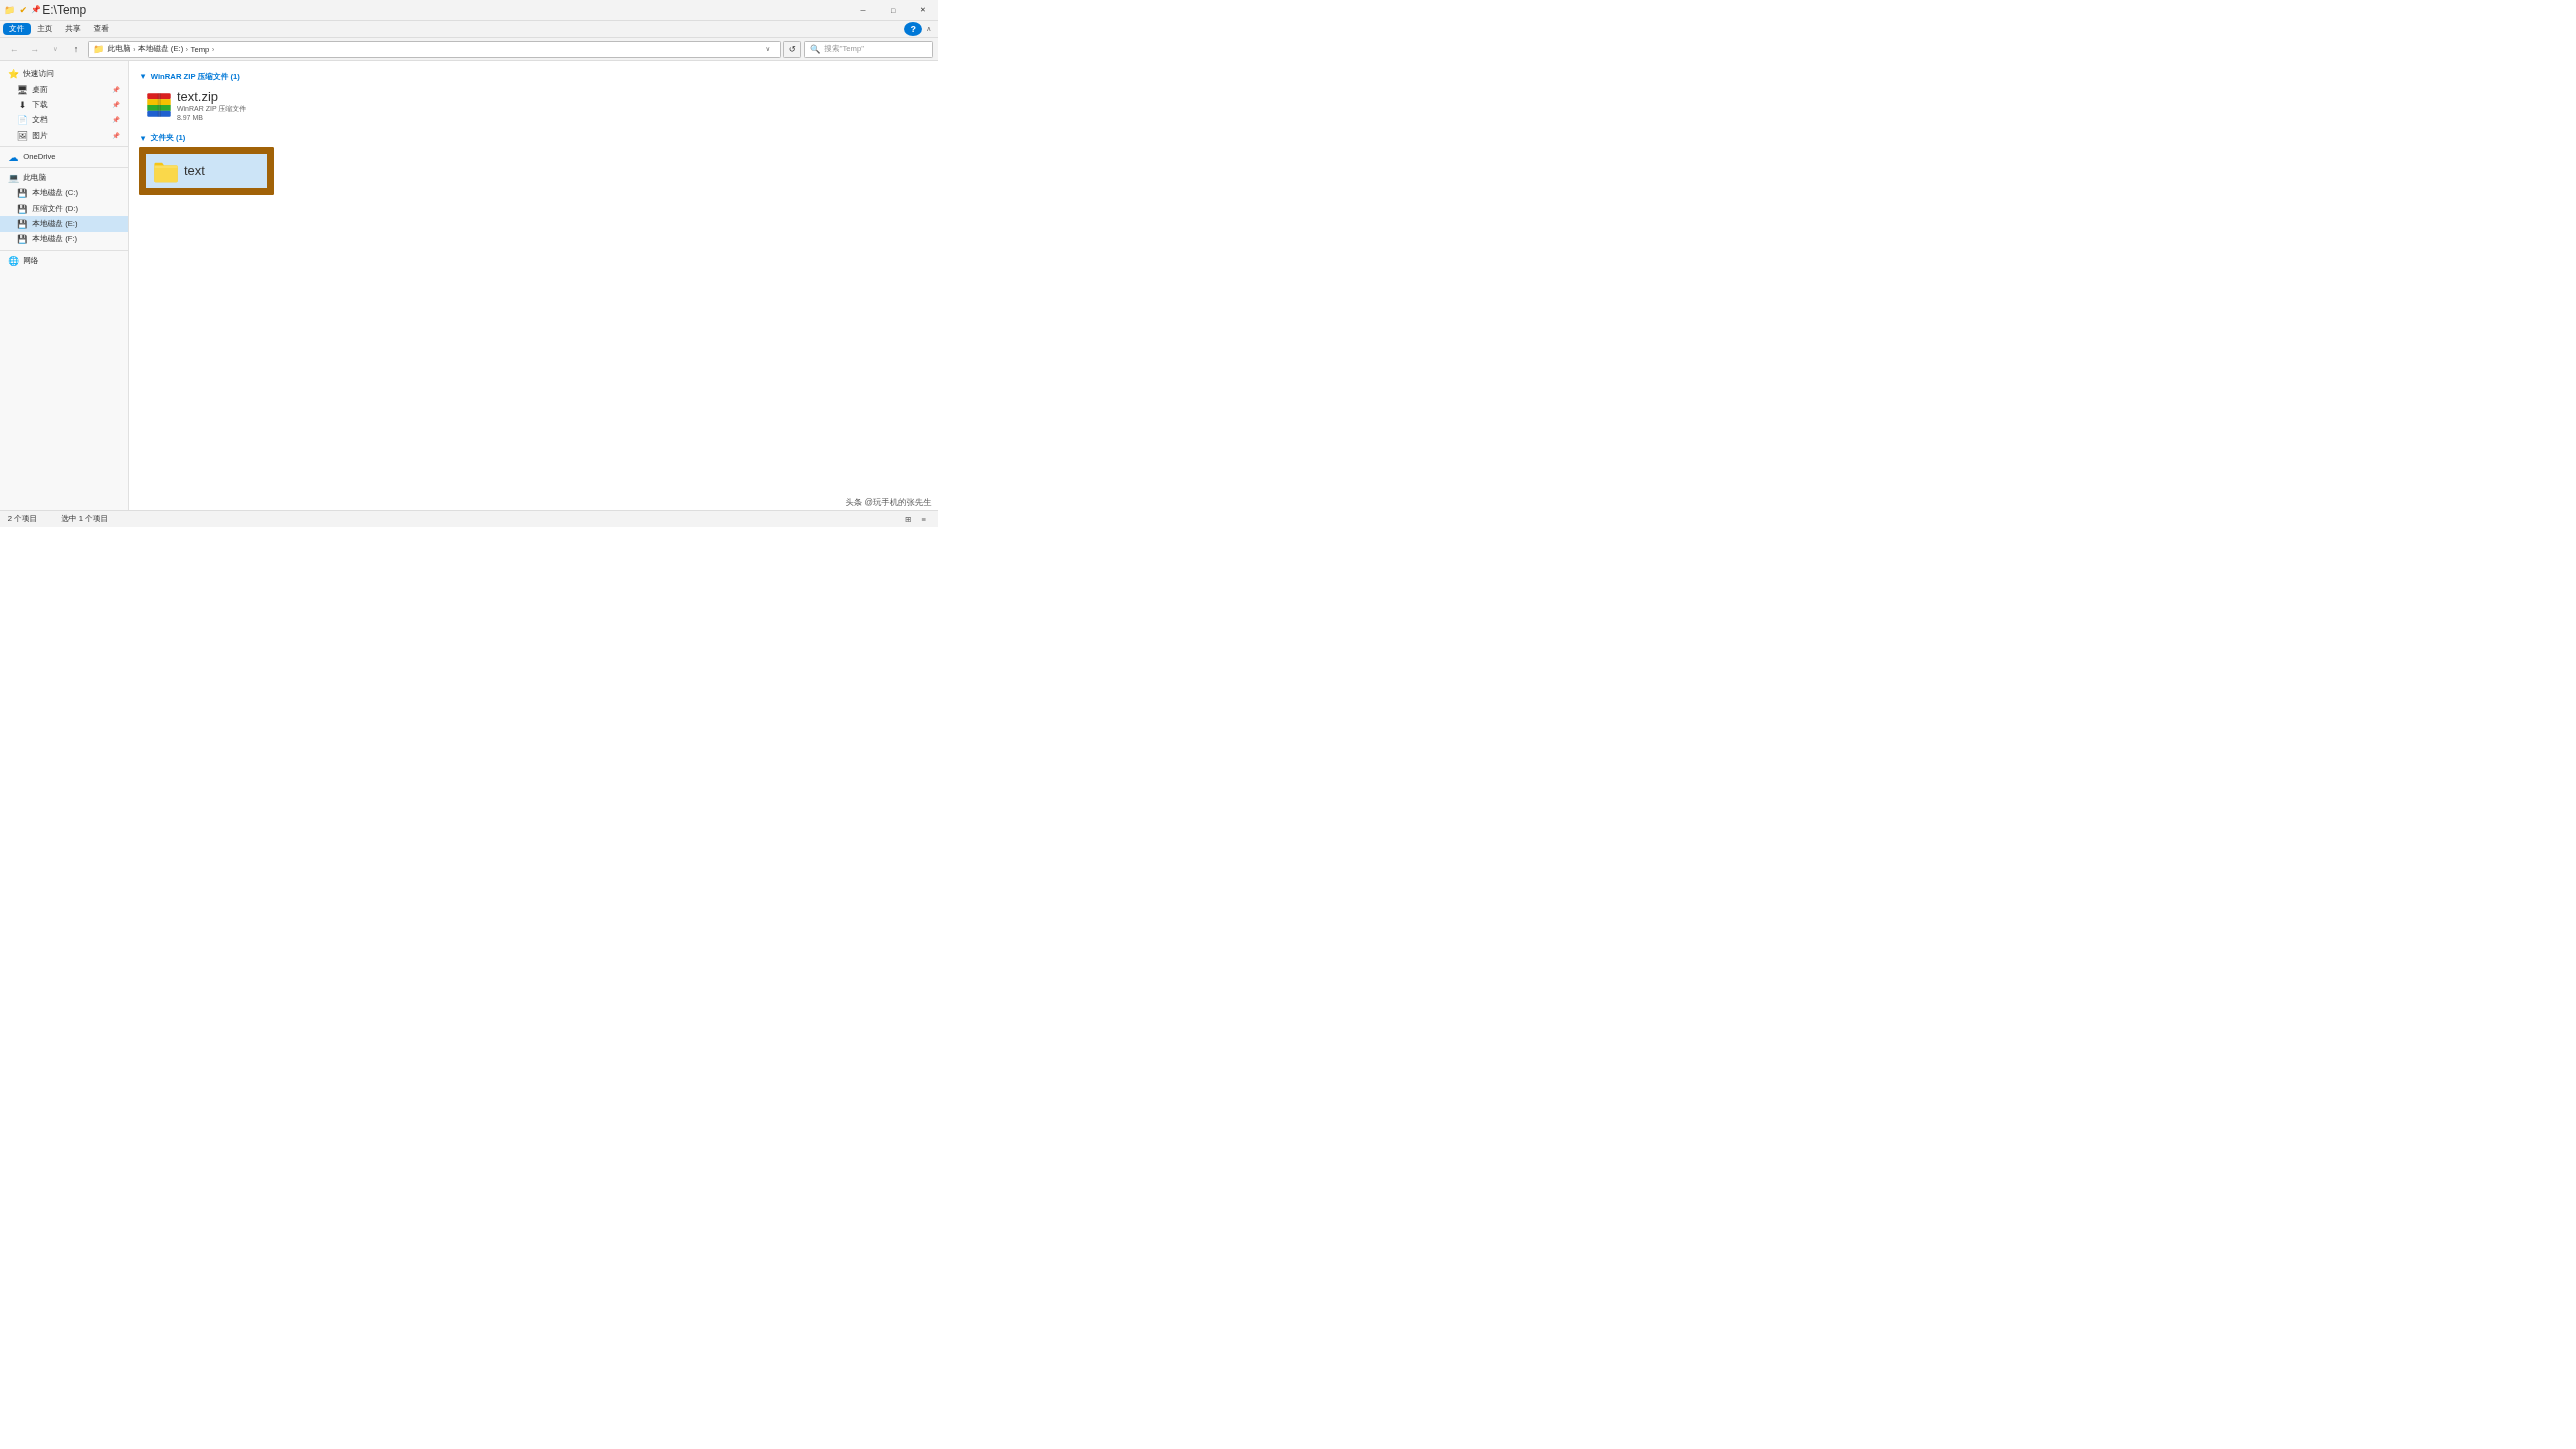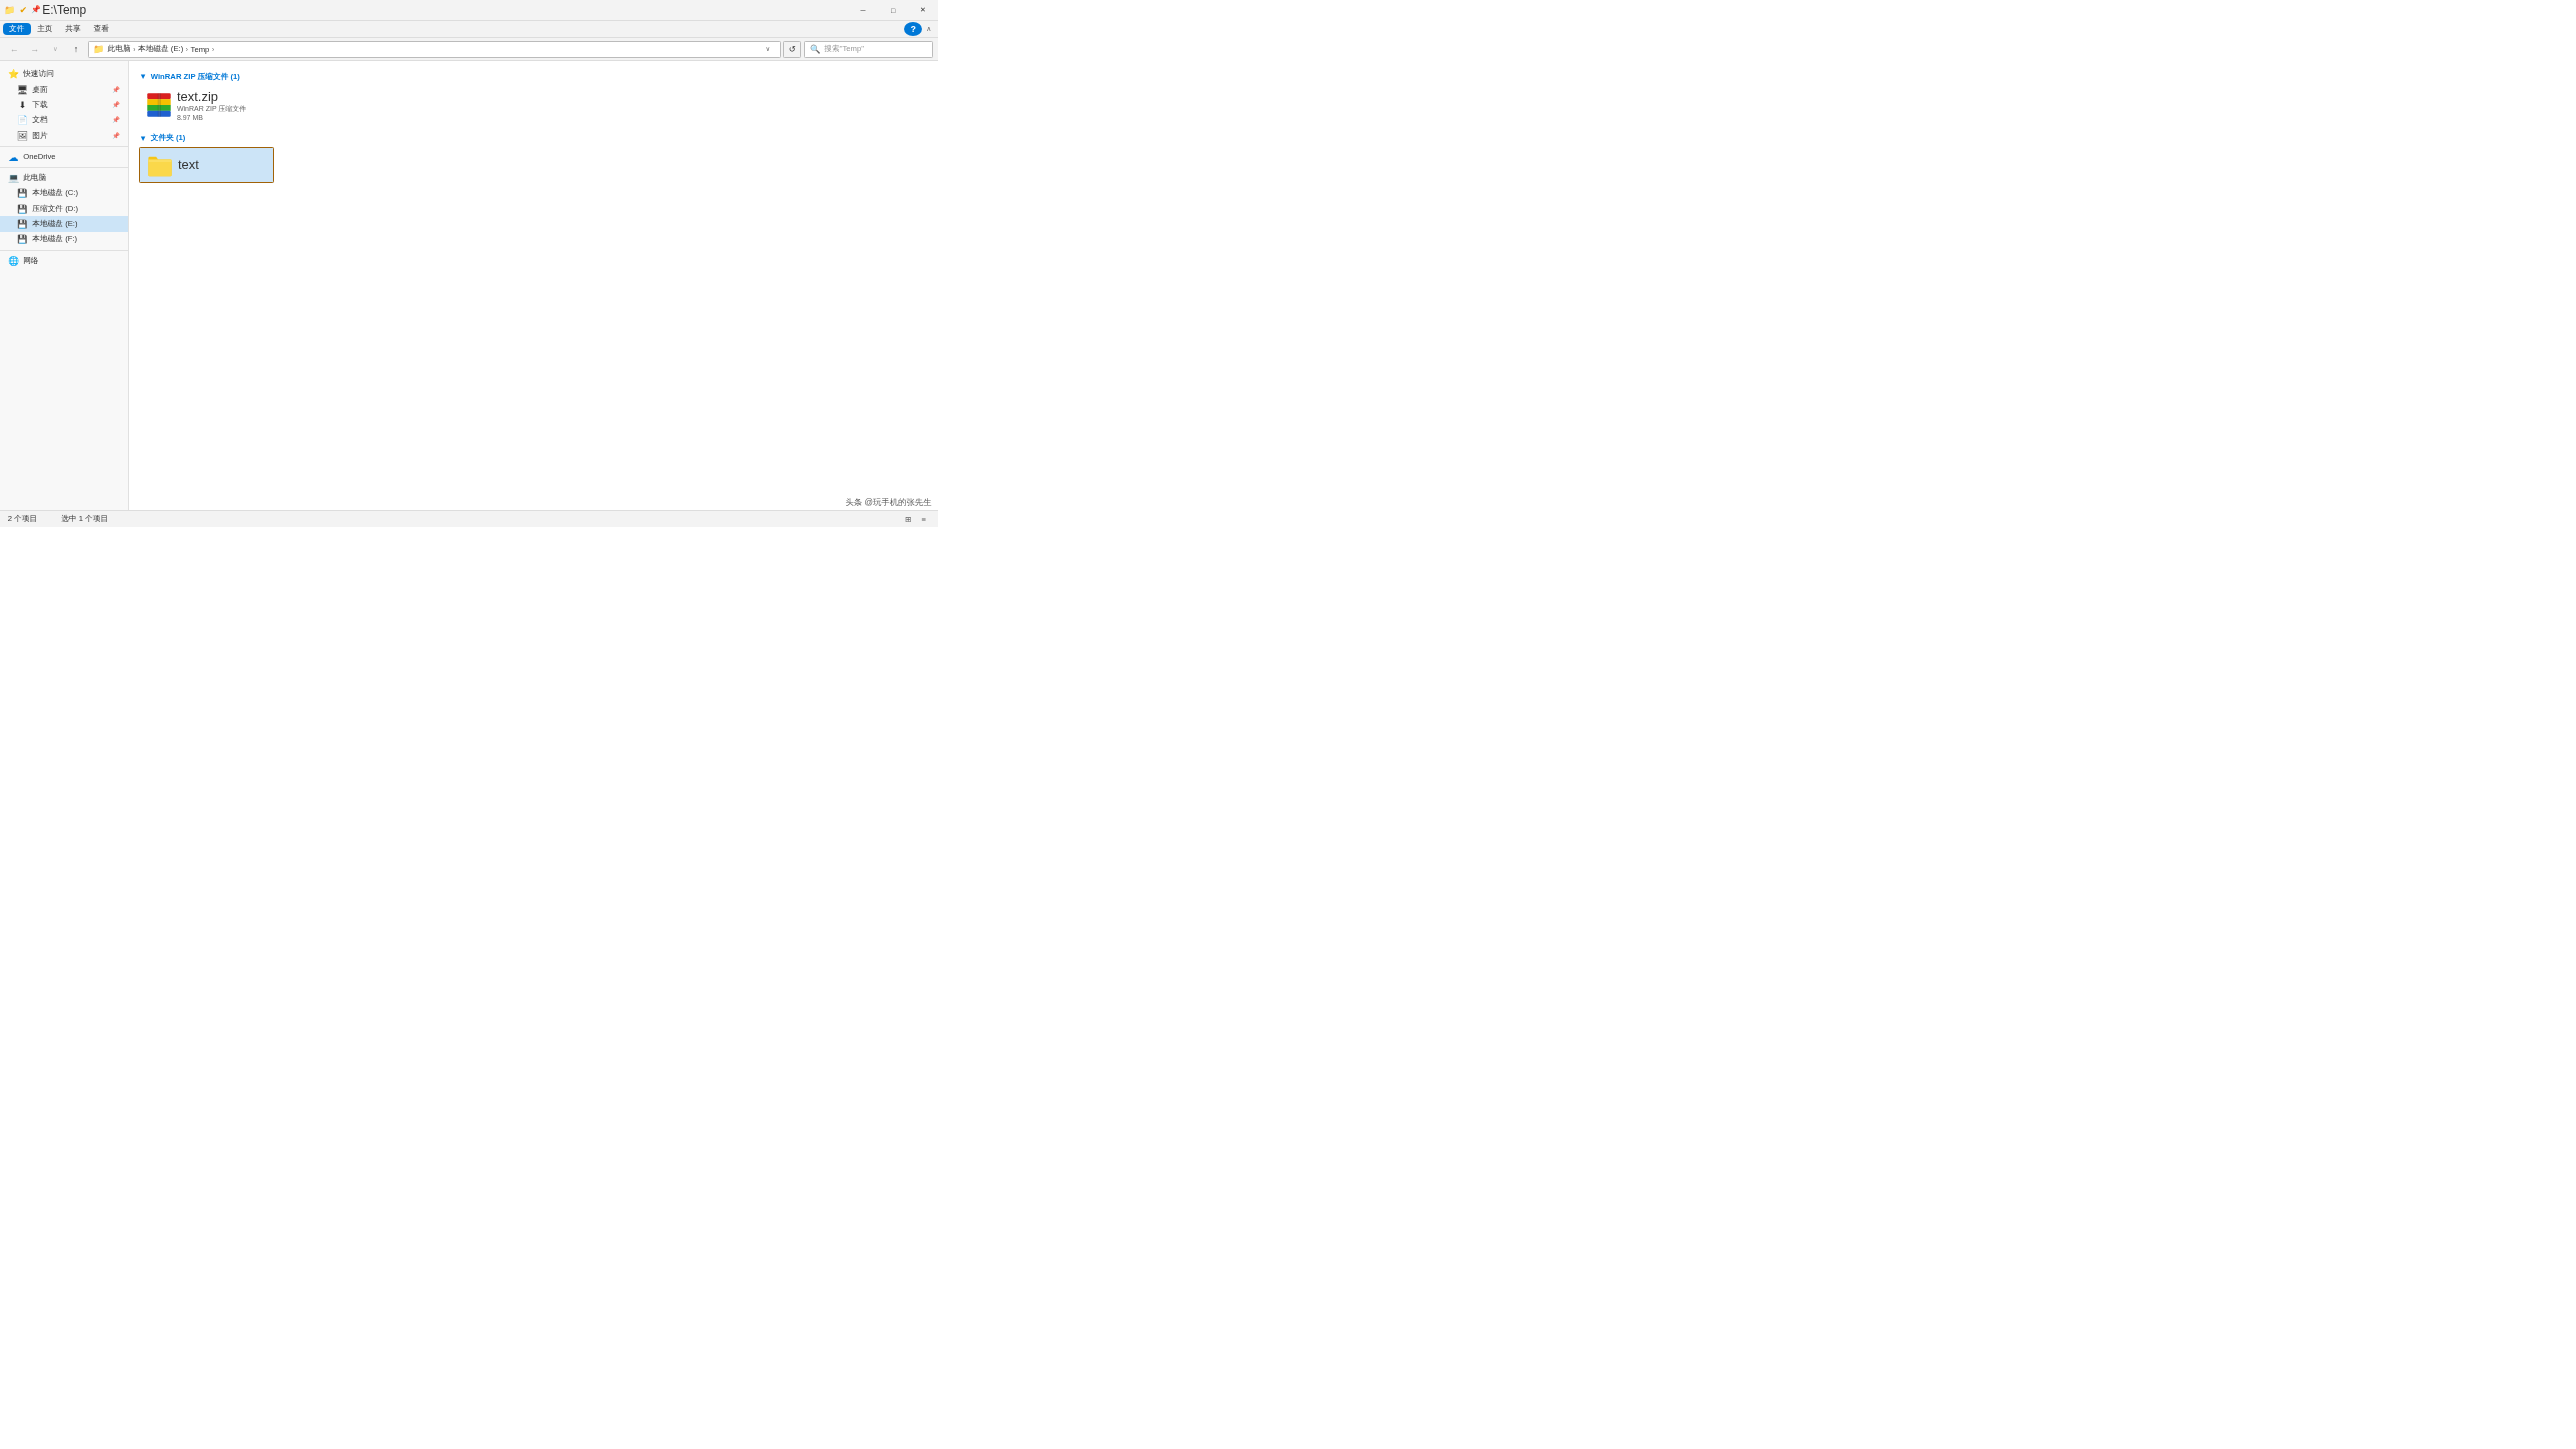--- a/index.html
+++ b/index.html
@@ -240,21 +240,21 @@
       display: flex;
       align-items: center;
       gap: 5.2px;
       padding: 3.9px 6.4px;
       border-radius: 1.3px;
       cursor: pointer;
       width: 135px;
     }
     .file-item.selected {
       background: #cce4f7;
-      border: 1px solid #a16207;
+      border: 7px solid #a16207;
     }
     .file-item-icon {
       width: 26px;
       height: 26px;
       display: flex;
       align-items: center;
       justify-content: center;
       flex-shrink: 0;
     }
     .file-item-info {

